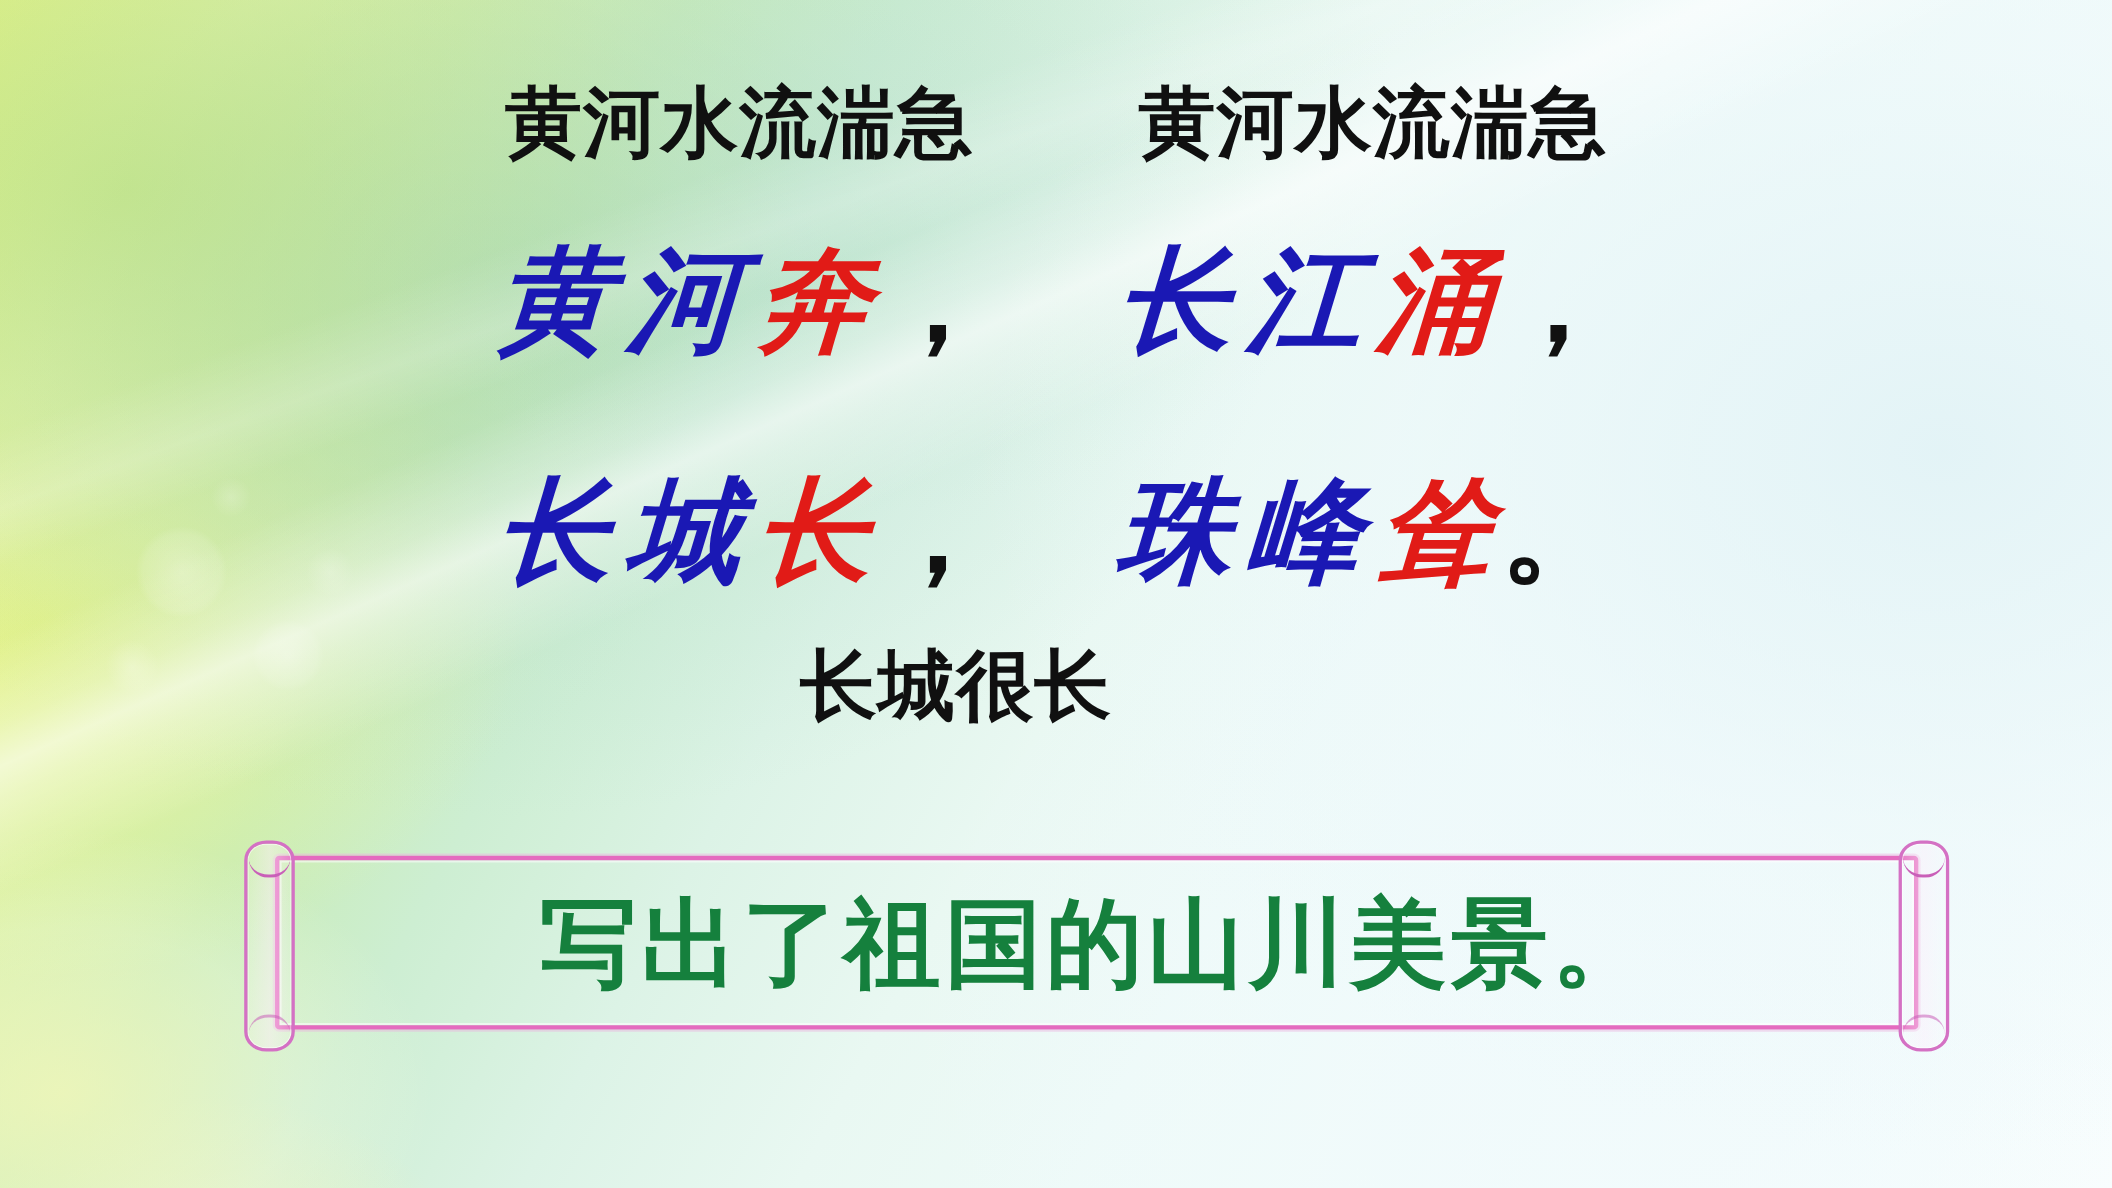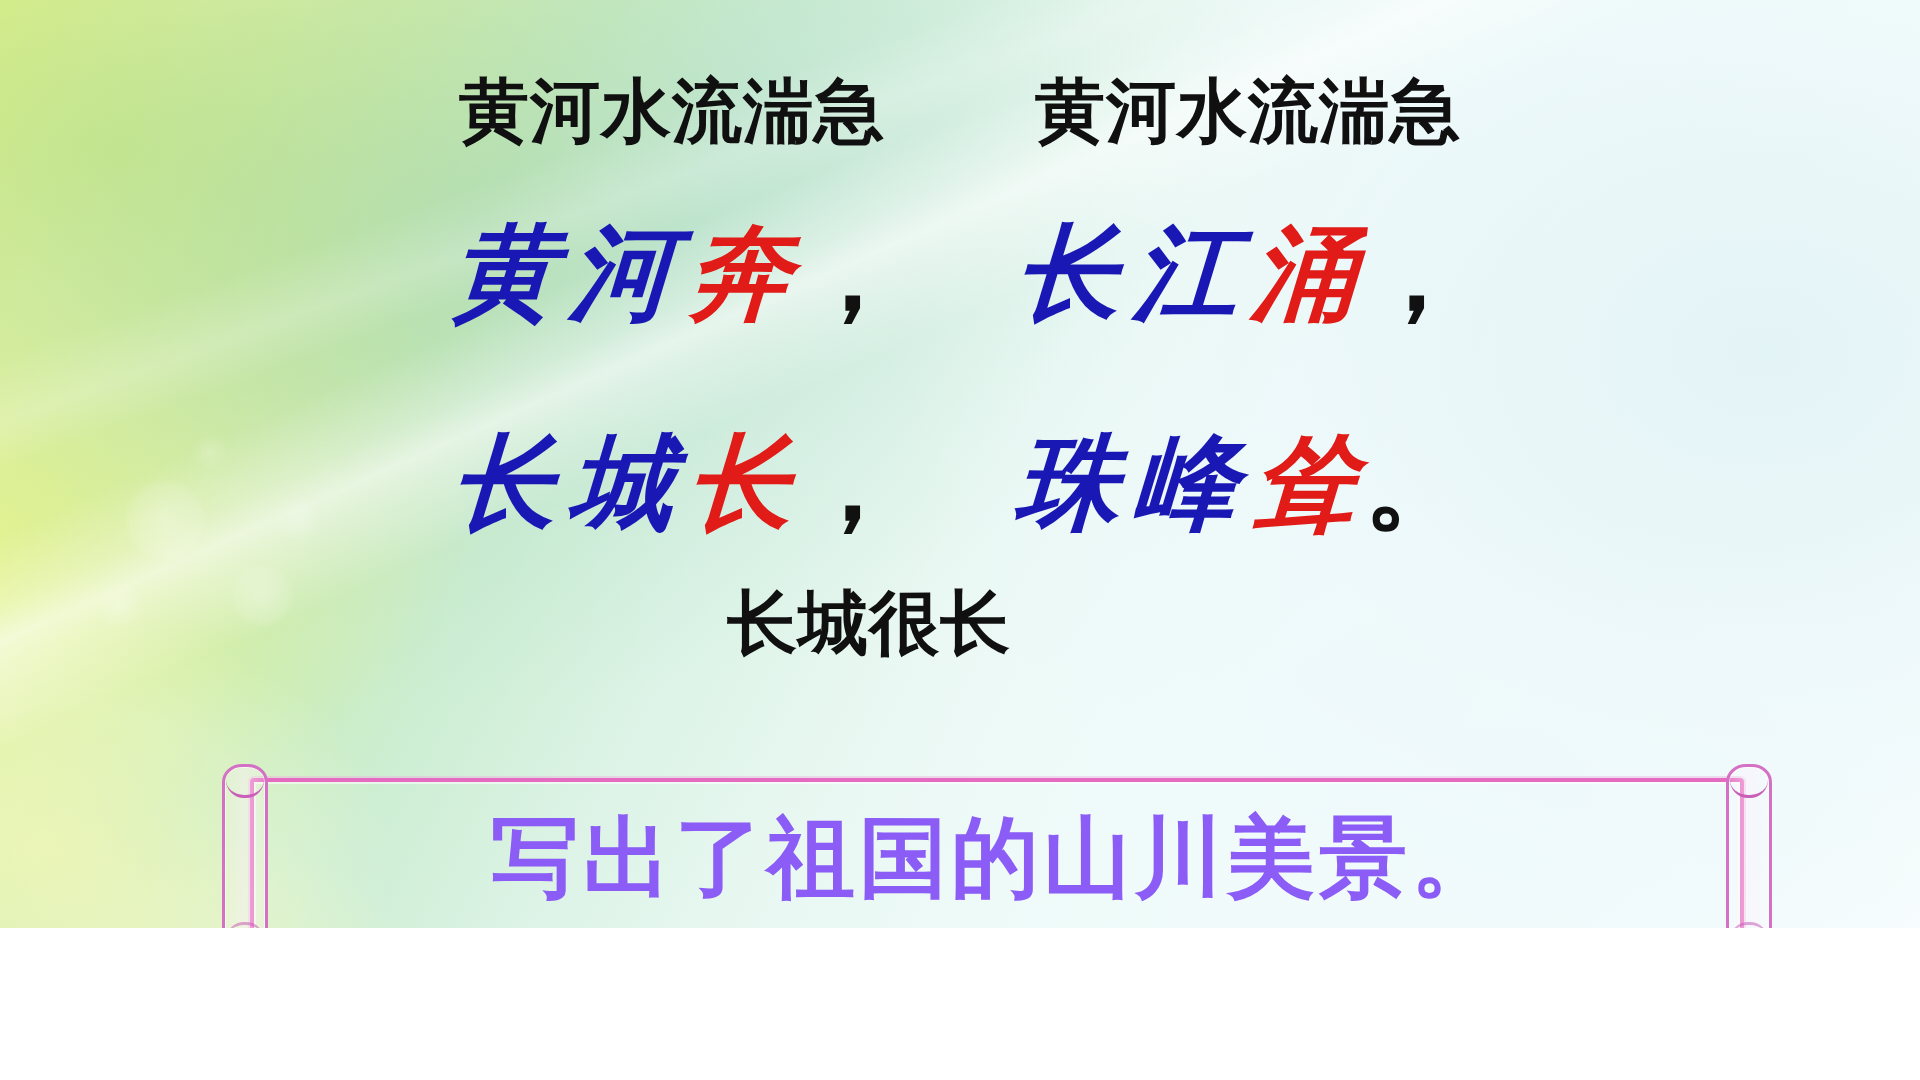--- a/index.html
+++ b/index.html
@@ -12,21 +12,21 @@
   }
   body {
     font-family: "DejaVu Sans", sans-serif;
     background: #ffffff;
   }
 
   
   #slide {
     position: relative;
     width: 1920px;
-    height: 928px;
+    height: 1080px;
     overflow: hidden;
     background: #f2fbfb;
   }
 
   
   .bg-layer {
     position: absolute;
     inset: 0;
     pointer-events: none;
   }
@@ -227,21 +227,21 @@
     inset: 0;
     display: flex;
     align-items: center;
     justify-content: center;
   }
   .banner-label {
     font-family: "DejaVu Serif", "Liberation Serif", serif;
     font-weight: 700;
     font-size: 88px;
     line-height: 1;
-    color: #8b5cf6;
+    color: #15803d;
     letter-spacing: 4px;
     white-space: nowrap;
   }
 </style>
 </head>
 <body>
 
 <div id="slide">
 
   <div class="bg-layer bg-base"></div>

